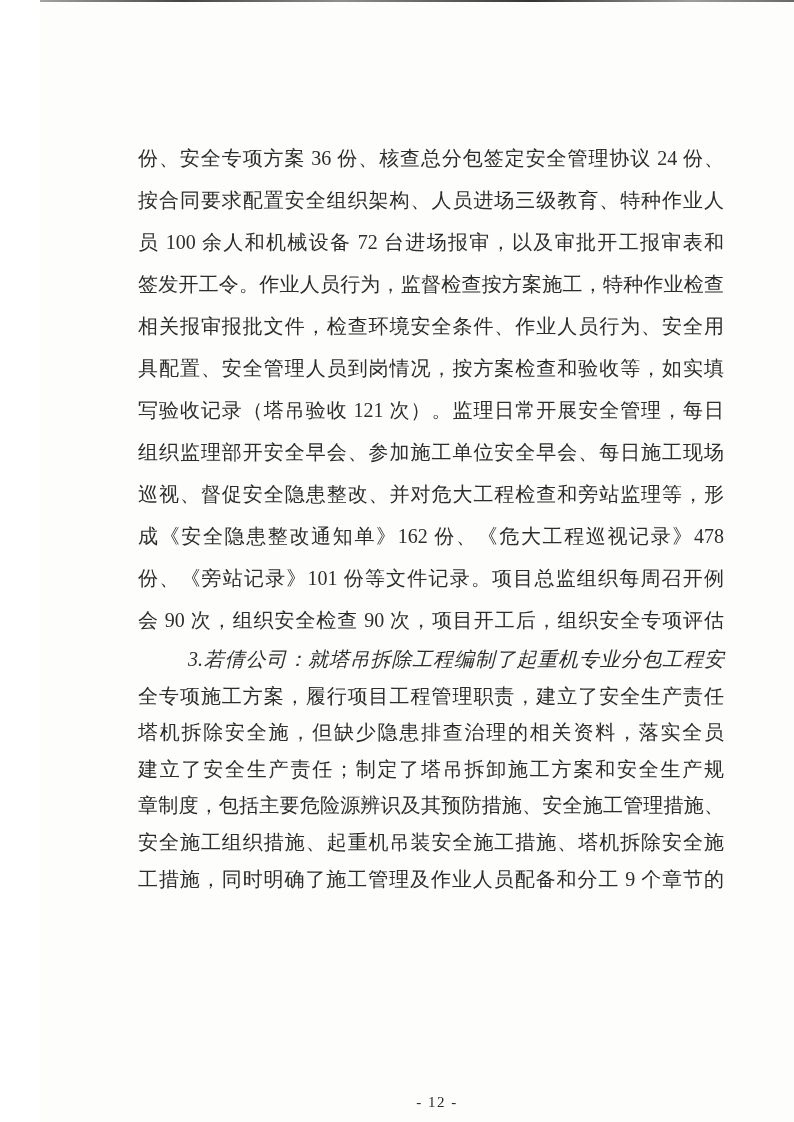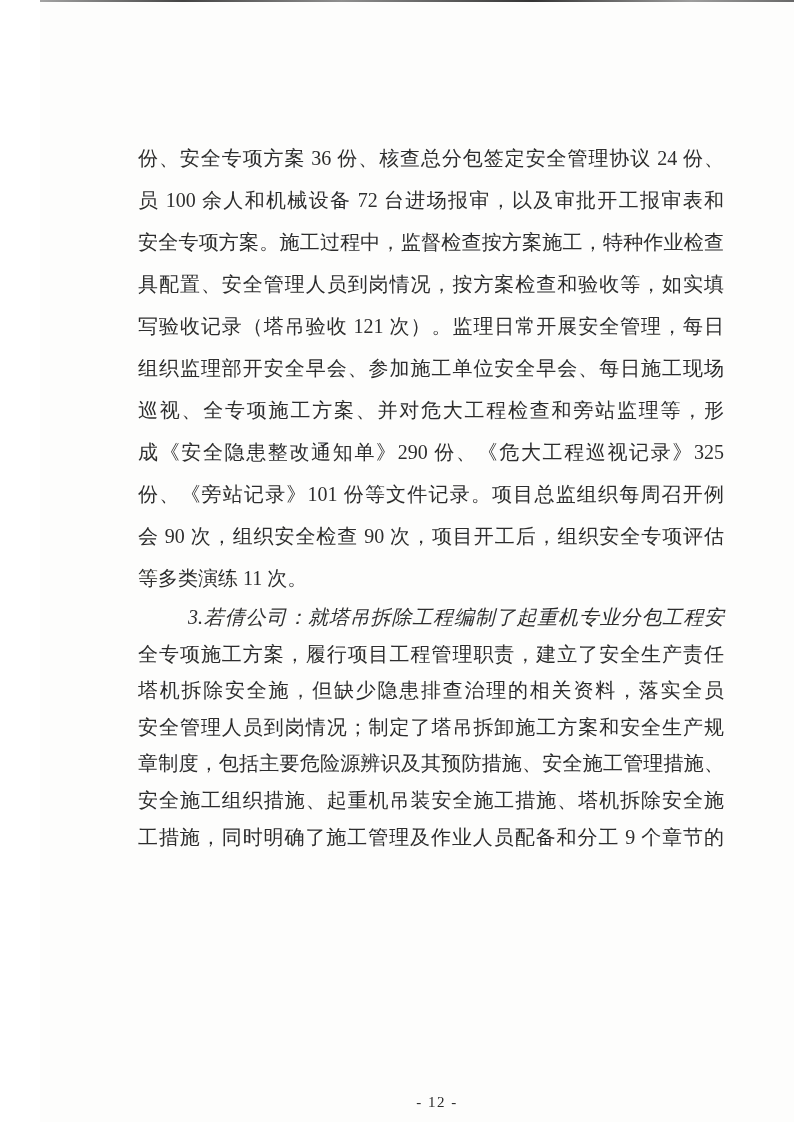--- a/index.html
+++ b/index.html
@@ -64,35 +64,36 @@
   }
 </style>
 </head>
 <body>
 
 <div class="page">
   <div class="scan-artifact"></div>
   <div class="body-text" id="document-body">
       <div class="para-1">
         <div class="line">份、安全专项方案 36 份、核查总分包签定安全管理协议 24 份、</div>
+        <div class="line">按合同要求配置安全组织架构、人员进场三级教育、特种作业人</div>
         <div class="line">员 100 余人和机械设备 72 台进场报审，以及审批开工报审表和</div>
-        <div class="line">安全专项方案。施工过程中，监督检查按方案施工，特种作业检查</div>
+        <div class="line">签发开工令。作业人员行为，监督检查按方案施工，特种作业检查</div>
+        <div class="line">相关报审报批文件，检查环境安全条件、作业人员行为、安全用</div>
         <div class="line">具配置、安全管理人员到岗情况，按方案检查和验收等，如实填</div>
         <div class="line">写验收记录（塔吊验收 121 次）。监理日常开展安全管理，每日</div>
         <div class="line">组织监理部开安全早会、参加施工单位安全早会、每日施工现场</div>
-        <div class="line">巡视、全专项施工方案、并对危大工程检查和旁站监理等，形</div>
-        <div class="line">成《安全隐患整改通知单》290 份、《危大工程巡视记录》325</div>
+        <div class="line">巡视、督促安全隐患整改、并对危大工程检查和旁站监理等，形</div>
+        <div class="line">成《安全隐患整改通知单》162 份、《危大工程巡视记录》478</div>
         <div class="line">份、《旁站记录》101 份等文件记录。项目总监组织每周召开例</div>
         <div class="line">会 90 次，组织安全检查 90 次，项目开工后，组织安全专项评估</div>
-        <div class="line short">等多类演练 11 次。</div>
       </div>
       <div class="para-2">
         <div class="line indent">3.若倩公司：就塔吊拆除工程编制了起重机专业分包工程安</div>
         <div class="line">全专项施工方案，履行项目工程管理职责，建立了安全生产责任</div>
         <div class="line">塔机拆除安全施，但缺少隐患排查治理的相关资料，落实全员</div>
-        <div class="line">安全管理人员到岗情况；制定了塔吊拆卸施工方案和安全生产规</div>
+        <div class="line">建立了安全生产责任；制定了塔吊拆卸施工方案和安全生产规</div>
         <div class="line">章制度，包括主要危险源辨识及其预防措施、安全施工管理措施、</div>
         <div class="line">安全施工组织措施、起重机吊装安全施工措施、塔机拆除安全施</div>
         <div class="line">工措施，同时明确了施工管理及作业人员配备和分工 9 个章节的</div>
       </div>
     </div>
   <div class="footer">- 12 -</div>
 </div>
 
 </body></html>

